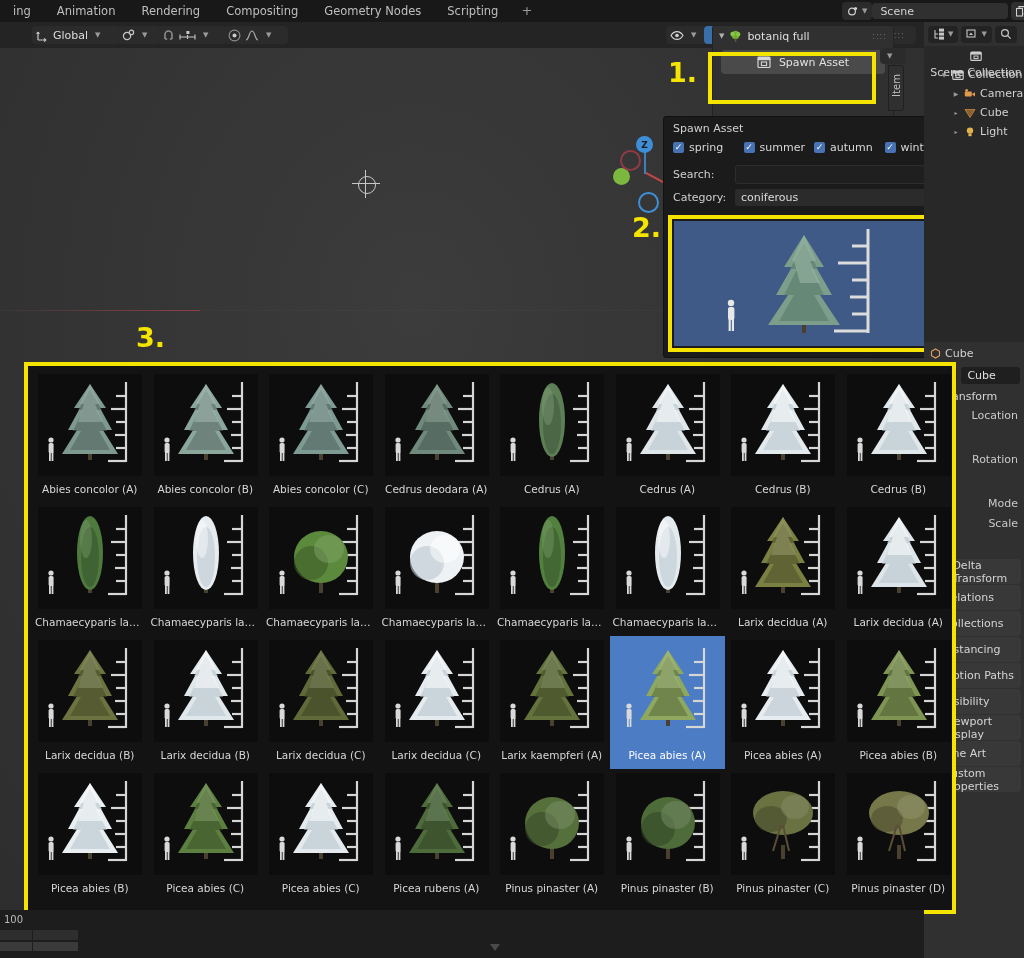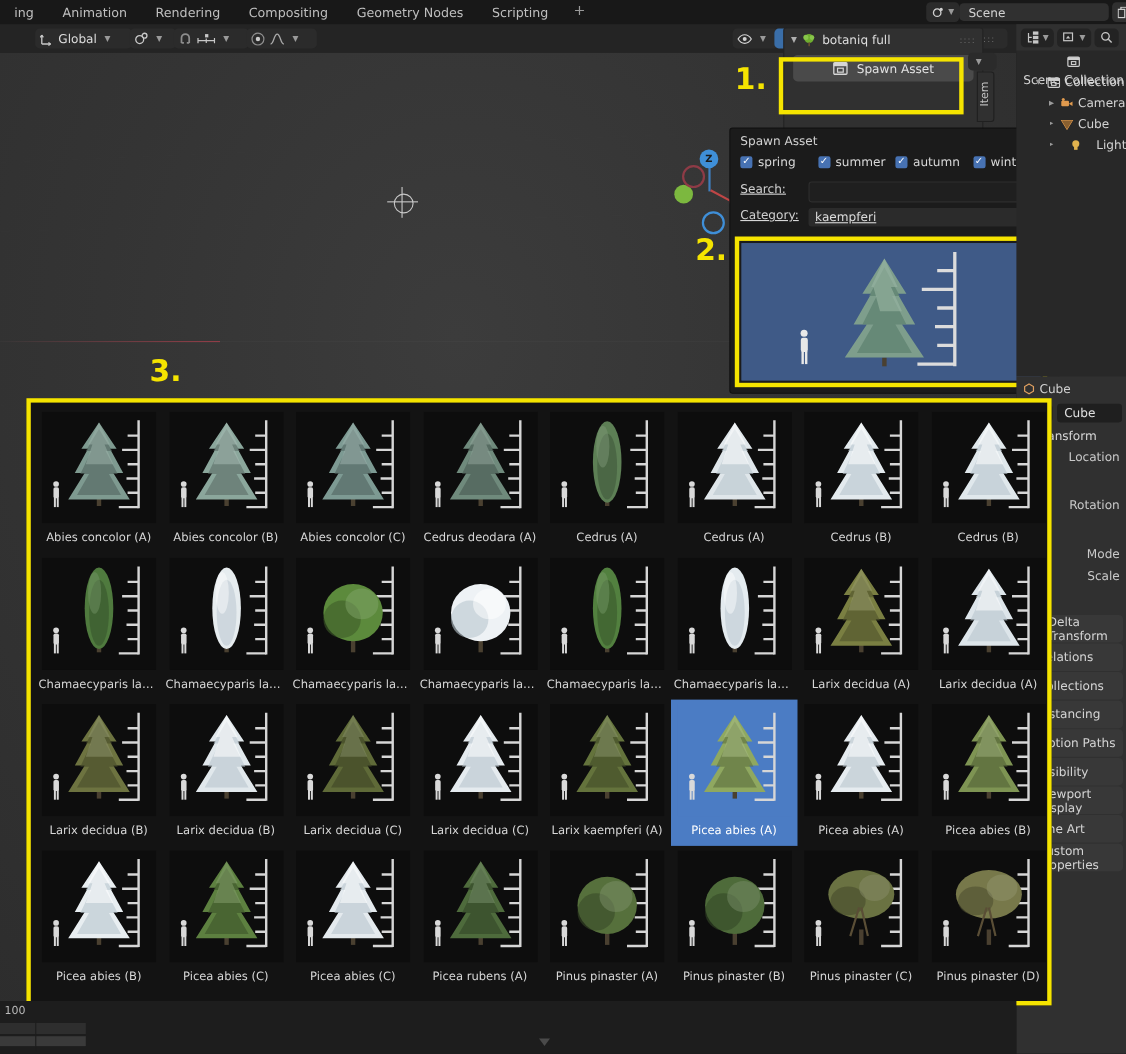--- a/index.html
+++ b/index.html
@@ -59,21 +59,21 @@
              transform:rotate(-90deg);font-size:10px;color:#c2c2c2;}
 
   
   .popup{position:absolute;left:663px;top:116px;width:298px;height:240px;background:#1b1b1b;
          border:1px solid #111;border-radius:3px;}
   .popup-title{position:absolute;left:9px;top:5px;font-size:11px;color:#d0d0d0;}
   .cbrow{position:absolute;left:9px;top:24px;width:282px;display:flex;}
   .cb{display:flex;align-items:center;gap:5px;font-size:11px;color:#d8d8d8;}
   .cbbox{width:11px;height:11px;border-radius:2px;background:#4772b3;display:flex;
          align-items:center;justify-content:center;color:#fff;font-size:9px;line-height:1;}
-  .frow{position:absolute;left:9px;display:flex;width:282px;text-decoration:underline;}
+  .frow{position:absolute;left:9px;display:flex;align-items:center;width:282px;}
   .flabel{width:62px;font-size:11px;color:#cfcfcf;}
   .finput{flex:1;height:17px;background:#1f1f1f;border:1px solid #2e2e2e;border-radius:3px;}
   .fselect{flex:1;height:17px;background:#2b2b2b;border-radius:3px;display:flex;align-items:center;
            padding:0 6px;font-size:11px;color:#dcdcdc;}
   .preview{position:absolute;left:674px;top:221px;width:272px;height:125px;background:#3f5a87;overflow:hidden;}
 
   
   .outliner{position:absolute;left:924px;top:22px;width:100px;height:320px;background:#282828;}
   .ol-head{height:24px;background:#303030;display:flex;align-items:center;padding:0 4px;gap:3px;}
   .ol-row{display:flex;align-items:center;height:19px;font-size:11px;color:#d2d2d2;gap:4px;}
@@ -268,21 +268,21 @@
           <span>winter</span>
         </div>
       </div>
     <div class="frow" style="top:48px;">
       <span class="flabel">Search:</span>
       <input class="finput" type="text" style="color: rgb(221, 221, 221); font-size: 11px; padding: 0px 5px; outline: none;" placeholder="">
     </div>
     <div class="frow" style="top:72px;">
       <span class="flabel">Category:</span>
       <div class="fselect">
-        <span>kaempferi</span>
+        <span>coniferous</span>
         <span class="chev" style="margin-left:auto;">▼</span>
       </div>
     </div>
   </div>
 
   <div class="preview">
     <svg width="272" height="125" viewBox="0 0 272 125">
       <rect width="272" height="125" fill="#3f5a87"></rect>
 
       <g fill="#e8e8e8">
@@ -376,21 +376,21 @@
         <div class="ol-row" style="padding-left: 28px;">
           <span class="tri">▸</span>
           <span style="display: flex;">
             <svg width="12" height="12" viewBox="0 0 12 12">
               <path d="M1.2 2.6h9.6L6 10.4z" fill="#e09a4e" stroke="#e09a4e" stroke-width="1"></path>
               <path d="M1.2 2.6h9.6L6 10.4z" fill="#8a6030"></path>
             </svg>
           </span>
           <span>Cube</span>
         </div>
-        <div class="ol-row" style="padding-left: 28px; justify-content: space-between;">
+        <div class="ol-row" style="padding-left: 28px;">
           <span class="tri">▸</span>
           <span style="display: flex;">
             <svg width="12" height="12" viewBox="0 0 12 12">
               <circle cx="6" cy="4.6" r="3.2" fill="#e0b24e"></circle>
               <rect x="4.4" y="7.6" width="3.2" height="2.6" fill="#e0b24e"></rect>
             </svg>
           </span>
           <span>Light</span>
         </div>
       </div>

